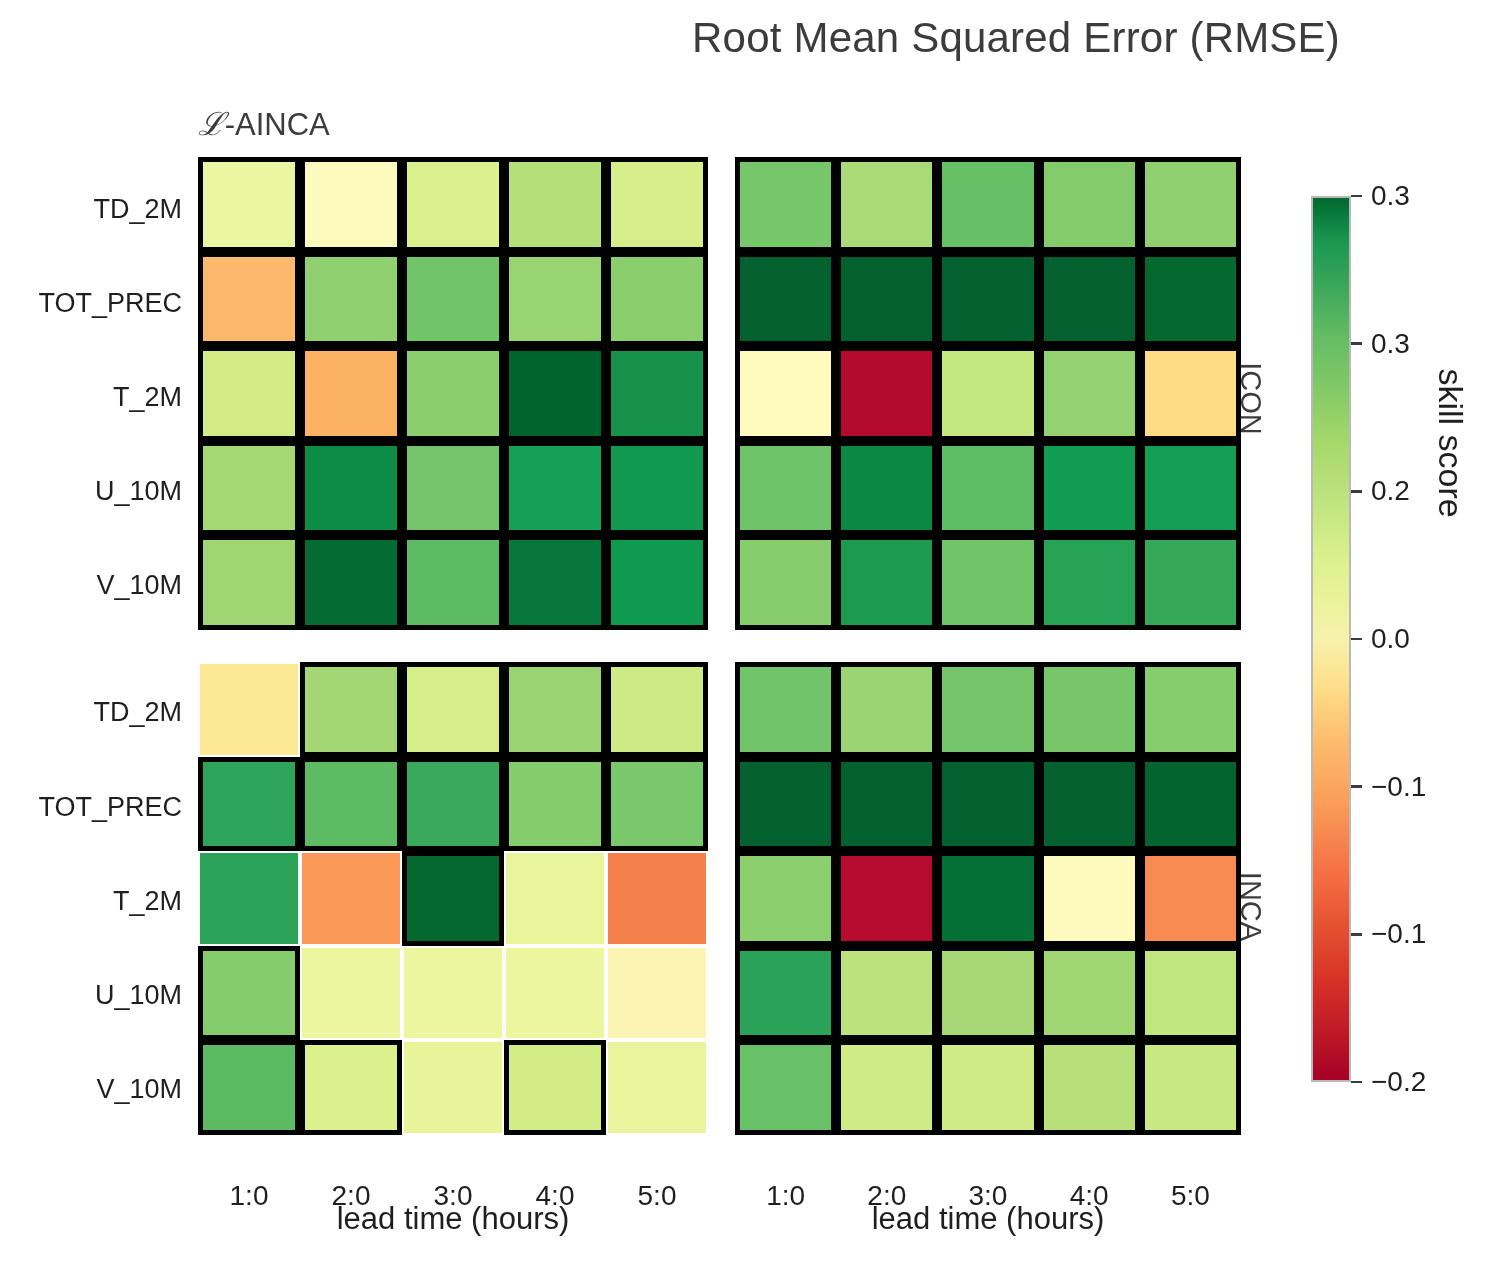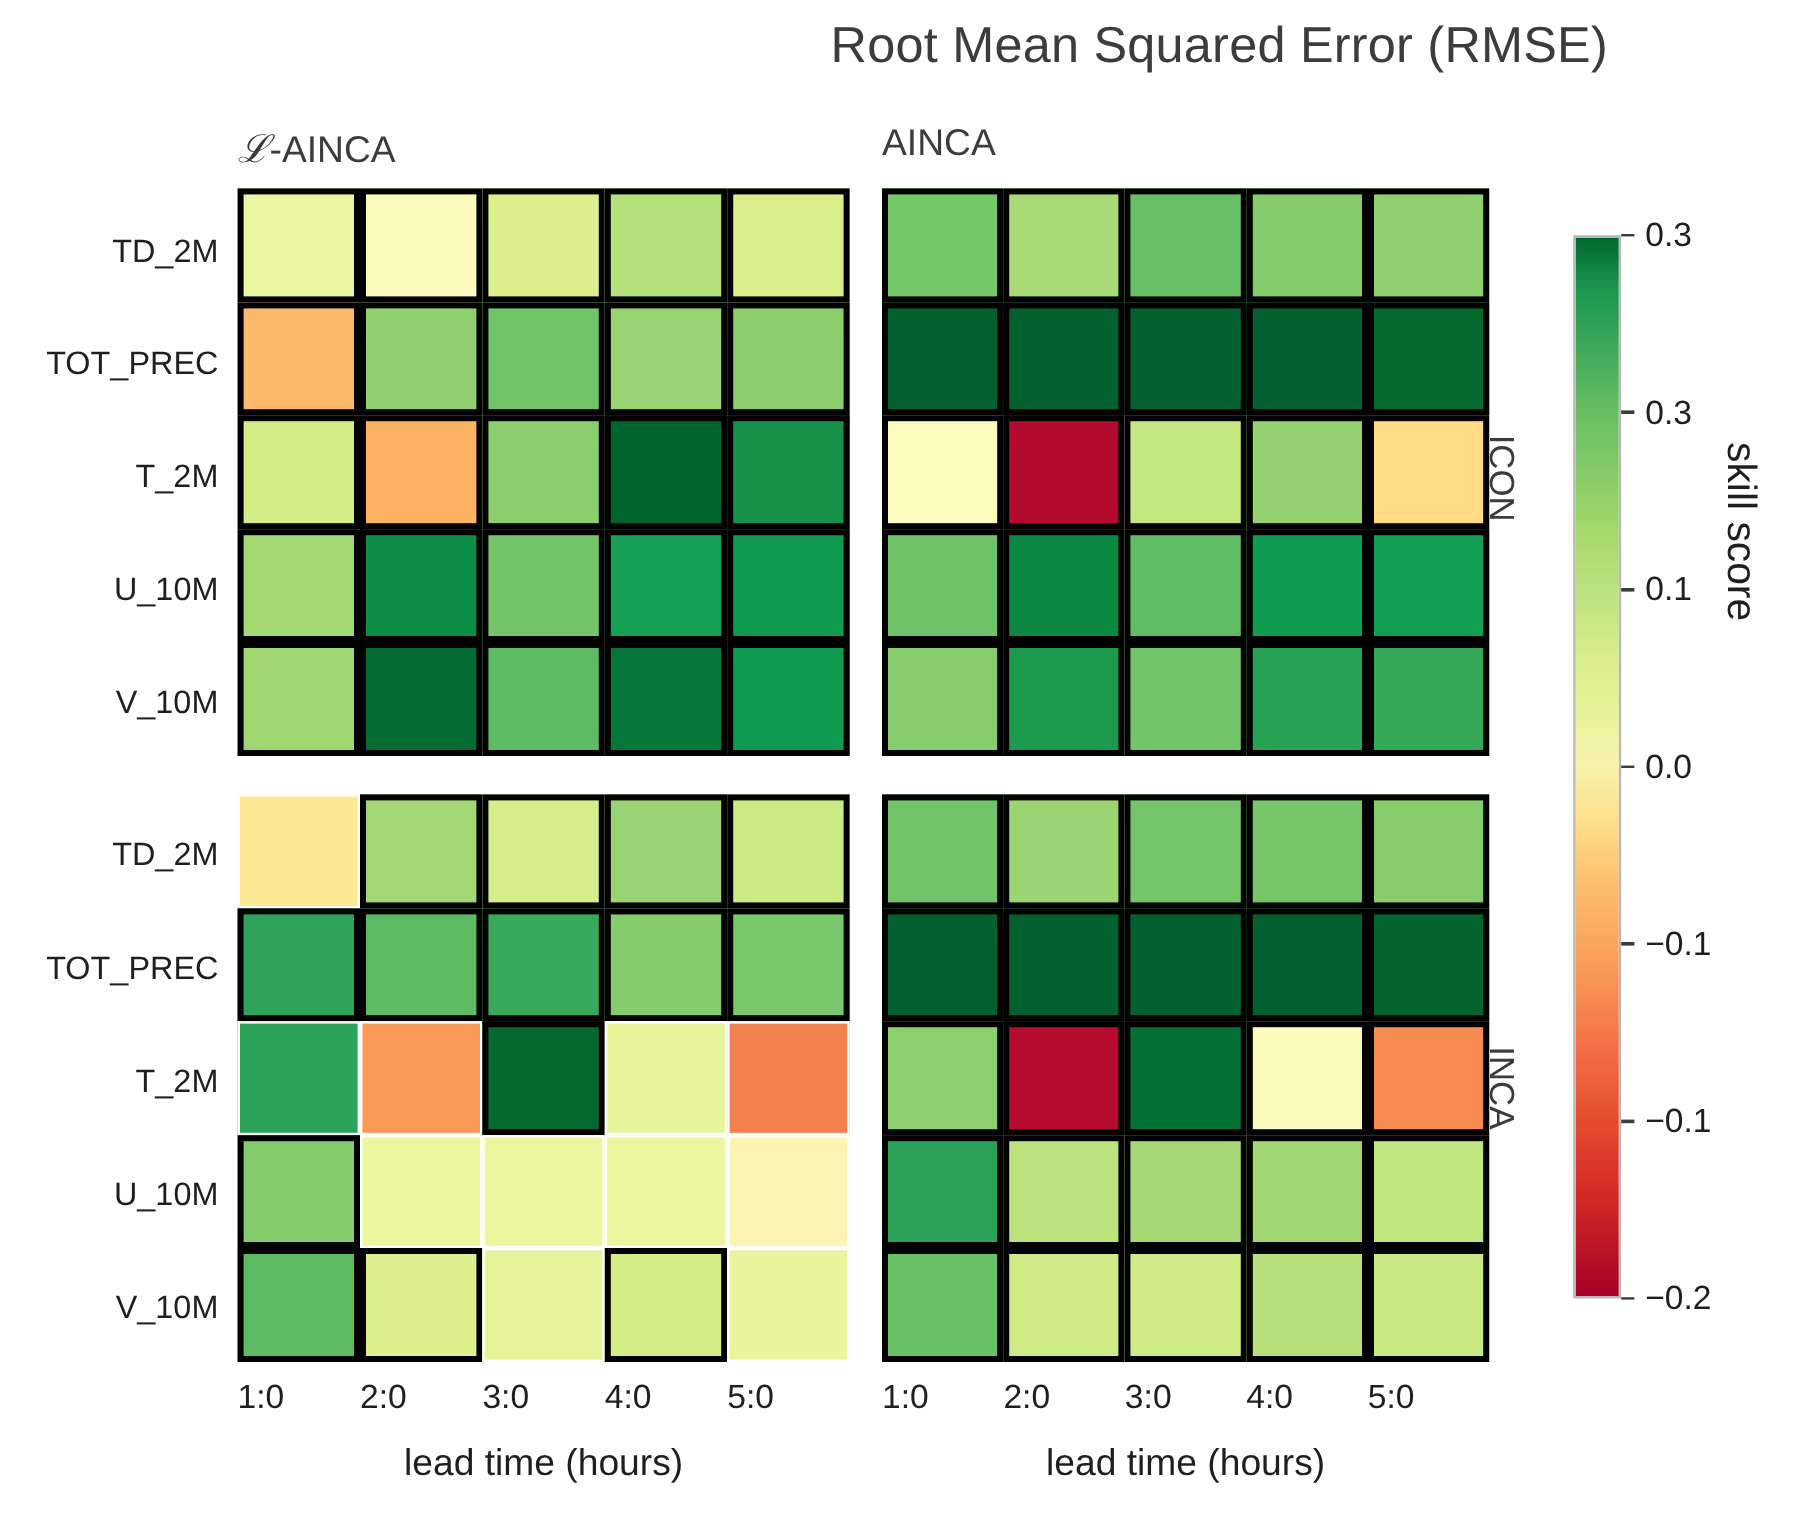--- a/index.html
+++ b/index.html
@@ -91,20 +91,22 @@
 
   
   .xticks {
     position: absolute;
     display: grid;
     grid-template-columns: repeat(5, 1fr);
     font-size: 28px;
     color: #1f1f1f;
   }
   .xticks span {
+    text-align: center;
+    margin-top: 32px;
   }
   .xlabel {
     position: absolute;
     font-size: 31px;
     color: #1f1f1f;
     text-align: center;
     white-space: nowrap;
   }
 
   
@@ -195,23 +197,20 @@
 </head>
 <body>
 
 <div id="figure">
 
   <div class="suptitle">Root Mean Squared Error (RMSE)</div>
 
   <div class="col-title" style="left:198px; width:510px;">
     <span class="script-l">ℒ</span><span>-AINCA</span>
   </div>
-  <div class="col-title" style="left:735px; width:506px;">
-    <span>AINCA</span>
-  </div>
 
   <div class="ylabels-col">
     <div class="ylabel" style="top:196px;">TD_2M</div>
     <div class="ylabel" style="top:290px;">TOT_PREC</div>
     <div class="ylabel" style="top:384px;">T_2M</div>
     <div class="ylabel" style="top:478px;">U_10M</div>
     <div class="ylabel" style="top:572px;">V_10M</div>
   </div>
 
   <div class="ylabels-col">
@@ -558,21 +557,21 @@
         <div class="cbar-tick" style="top: 0px;">
           <span class="dash"></span>
           <span class="txt">0.3</span>
         </div>
         <div class="cbar-tick" style="top: 147.667px;">
           <span class="dash"></span>
           <span class="txt">0.3</span>
         </div>
         <div class="cbar-tick" style="top: 295.333px;">
           <span class="dash"></span>
-          <span class="txt">0.1</span>
+          <span class="txt">0.2</span>
         </div>
         <div class="cbar-tick" style="top: 443px;">
           <span class="dash"></span>
           <span class="txt">0.0</span>
         </div>
         <div class="cbar-tick" style="top: 590.667px;">
           <span class="dash"></span>
           <span class="txt">−0.1</span>
         </div>
         <div class="cbar-tick" style="top: 738.333px;">

